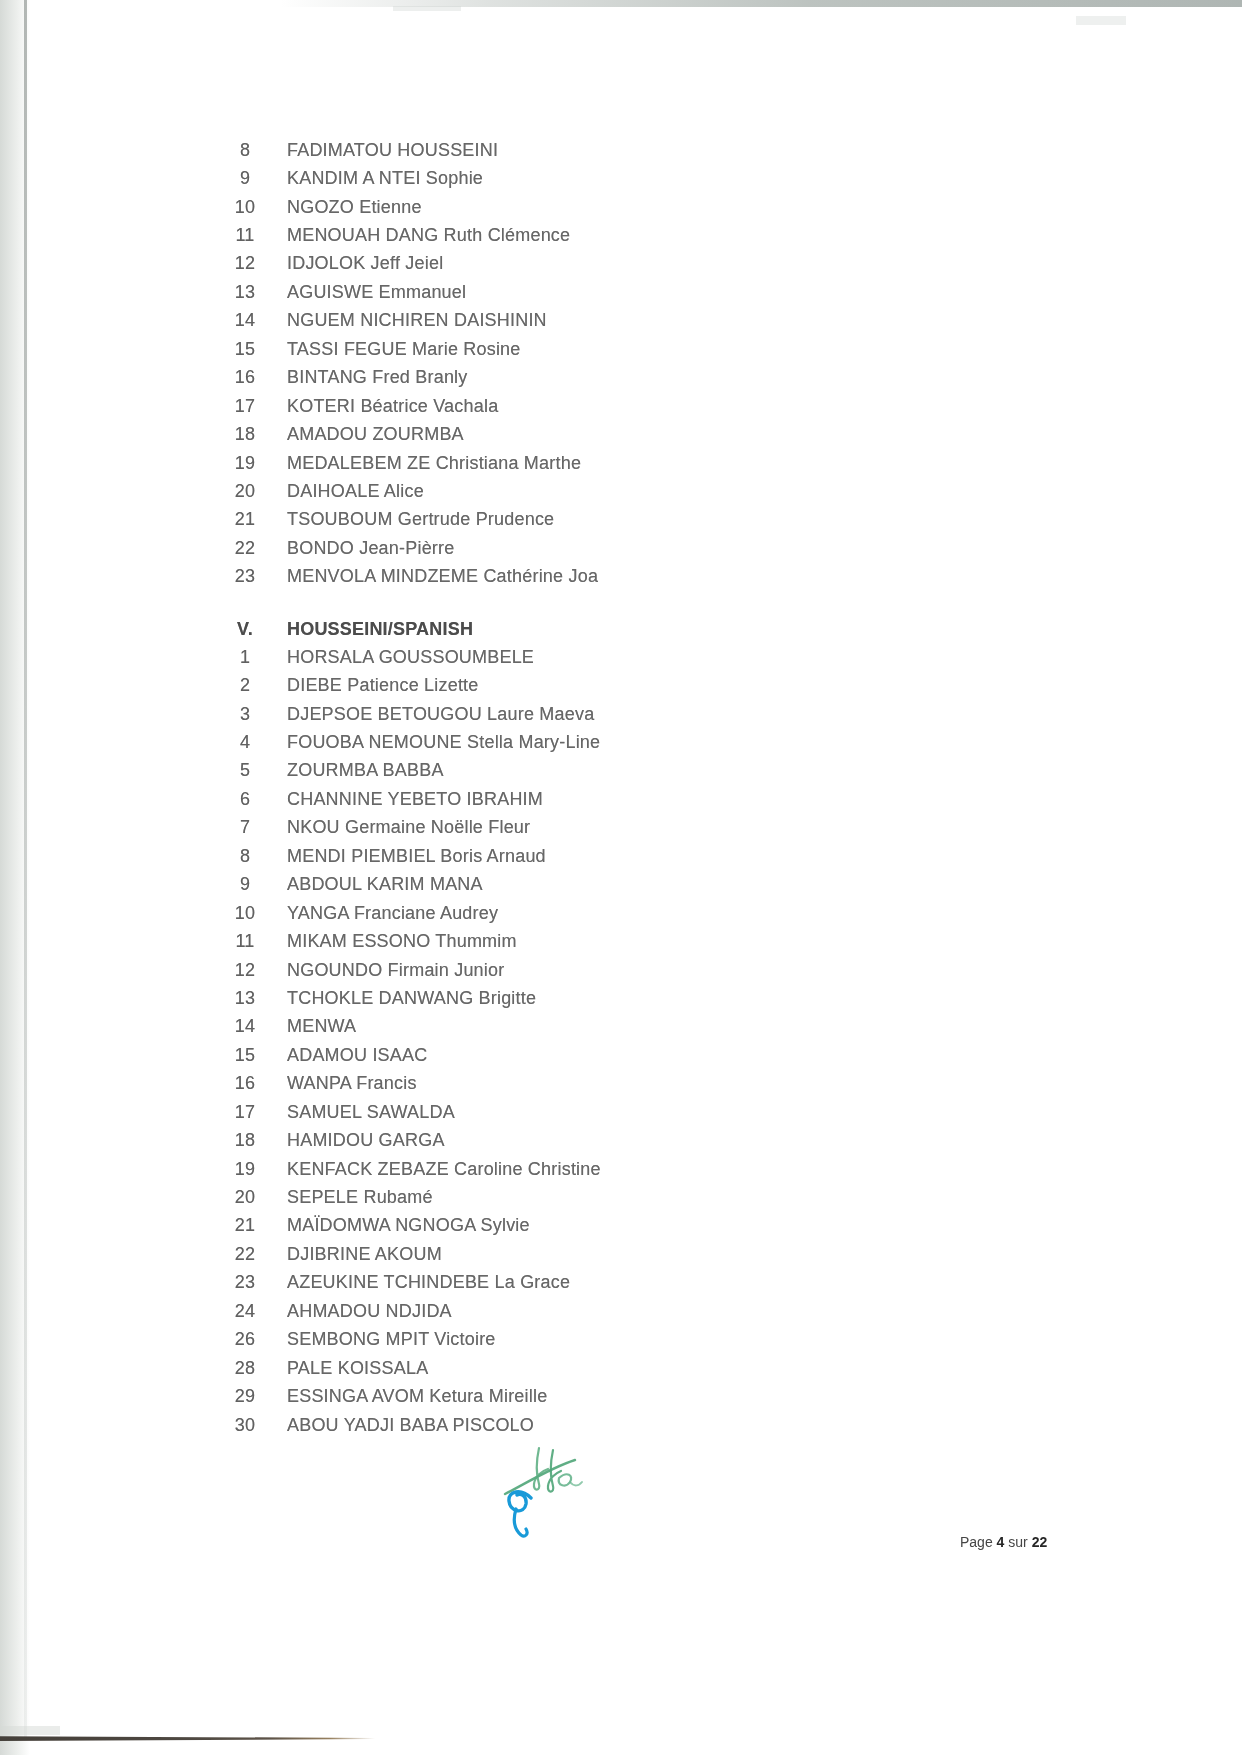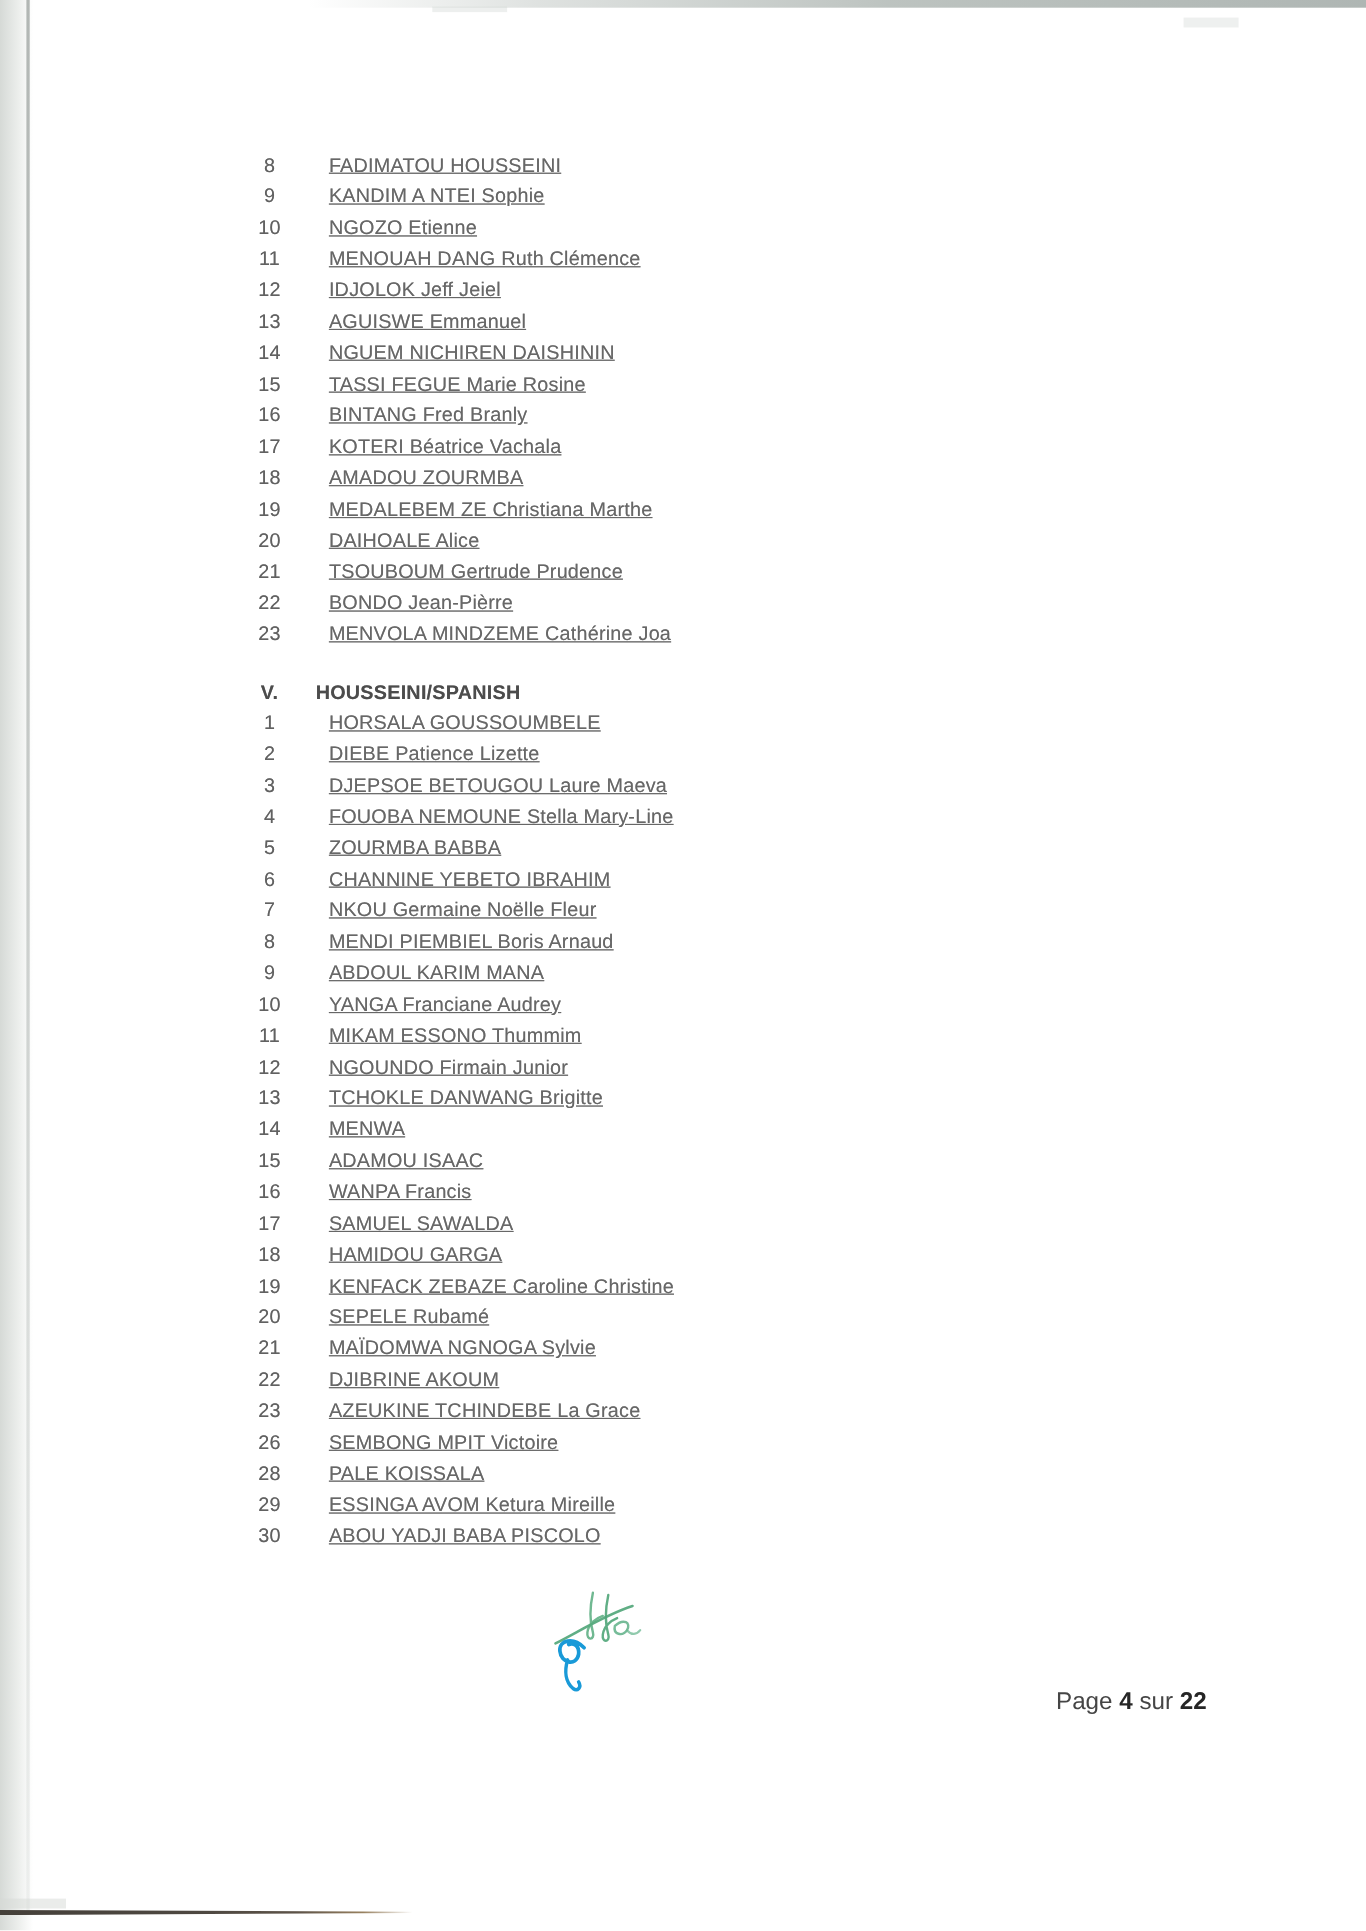--- a/index.html
+++ b/index.html
@@ -54,37 +54,37 @@
     background:rgba(214,218,214,.5);
   }
   .list{
     position:absolute;left:230px;width:740px;
     font-size:18px;color:#676767;
     text-shadow:0 0 .6px rgba(110,110,110,.65);
     letter-spacing:.2px;
   }
   .row{display:flex;align-items:center;height:28.45px;}
   .row .num{width:30px;flex:none;text-align:center;color:#616161;}
-  .row .name{margin-left:39px;white-space:nowrap;text-decoration:underline;}
+  .row .name{margin-left:27px;white-space:nowrap;}
   #list-continued{top:136px;}
   #section-header{
     position:absolute;left:230px;top:615px;width:740px;
     height:28.45px;display:flex;align-items:center;
     font-size:18px;font-weight:700;color:#4c4c4c;
     text-shadow:0 0 .6px rgba(90,90,90,.65);
     letter-spacing:.2px;
   }
   #section-header .num{width:30px;flex:none;text-align:center;}
   #section-header .title{margin-left:27px;white-space:nowrap;}
   #section-header .title .en{}
   #list-spanish{top:643px;}
   
   .page-footer{
     position:absolute;top:1534px;left:960px;width:136px;
-    text-align:left;font-size:22px;color:#454545;
+    text-align:left;font-size:14px;color:#454545;
     white-space:nowrap;
   }
   .page-footer .bold{font-weight:700;color:#262626;}
   
   .signature{position:absolute;left:495px;top:1438px;width:95px;height:120px;}
 </style>
 </head>
 <body>
 
 <div class="scan-edge-top"></div>
@@ -291,20 +291,24 @@
   <div class="row">
     <span class="num">22</span>
     <span class="name">DJIBRINE AKOUM</span>
   </div>
 
   <div class="row">
     <span class="num">23</span>
     <span class="name">AZEUKINE TCHINDEBE La Grace</span>
   </div>
 
+  <div class="row">
+    <span class="num">24</span>
+    <span class="name">AHMADOU NDJIDA</span>
+  </div>
 
 
   <div class="row">
     <span class="num">26</span>
     <span class="name">SEMBONG MPIT Victoire</span>
   </div>
 
 
   <div class="row">
     <span class="num">28</span>

